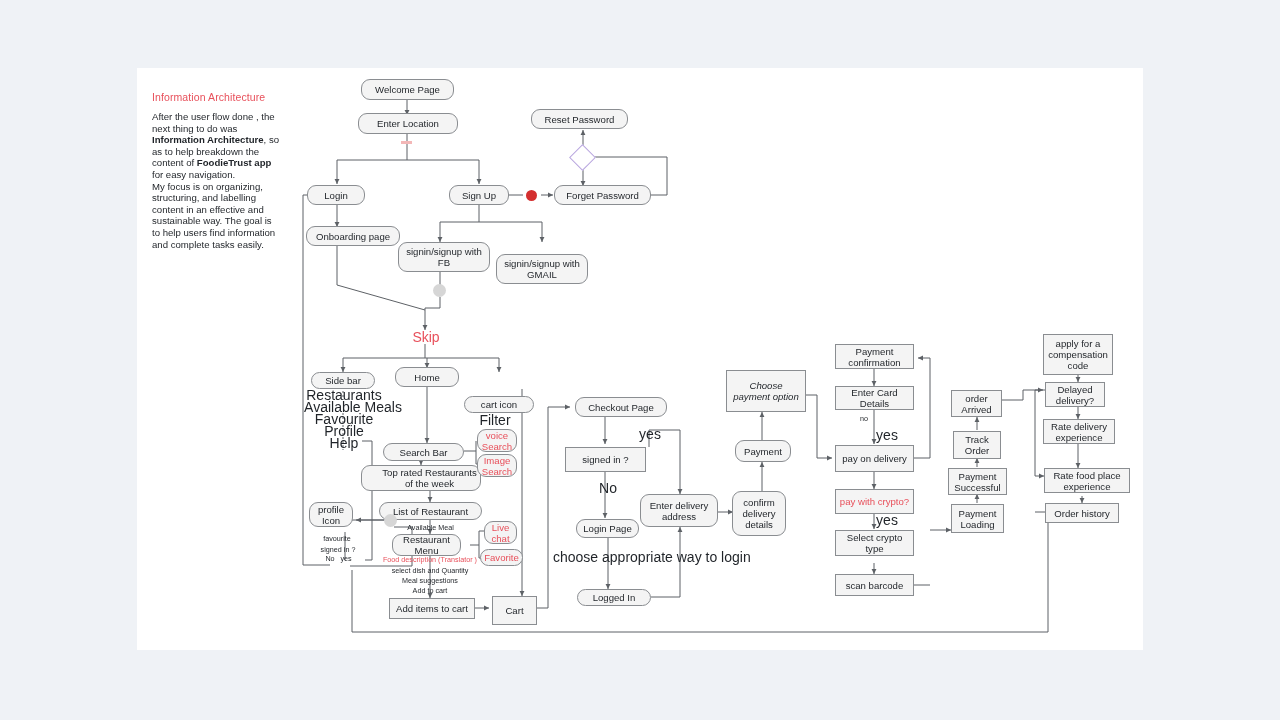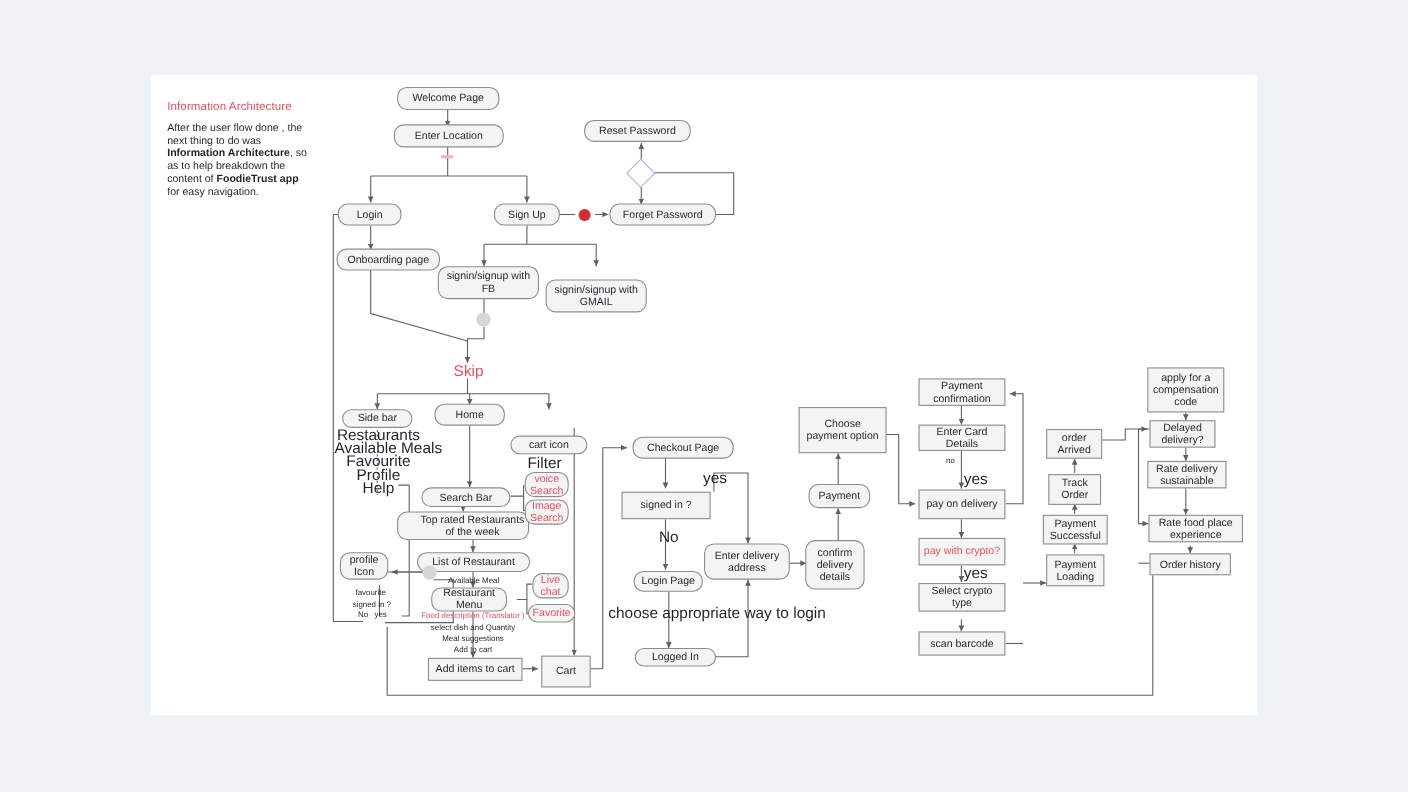--- a/index.html
+++ b/index.html
@@ -233,21 +233,21 @@
 
       <path d="M1046,390 L1035,390 L1035,476 L1044,476" marker-end="url(#ah)"></path>
       <path d="M1046,512 L1035,512"></path>
 
       <path d="M1048,523 L1048,632 L352,632 L352,570"></path>
     </g>
   </svg>
 
   <div class="panel-title">Information Architecture</div>
   <div class="panel-body">
-    <span>After the user flow done , the next thing to do was </span><b>Information Architecture</b><span>, so as to help breakdown the content of </span><b>FoodieTrust app</b><span> for easy navigation.</span><br>
+    <span>After the user flow done , the next thing to do was </span><b>Information Architecture</b><span>, so as to help breakdown the content of </span><b>FoodieTrust app</b><span> for easy navigation.</span><br><span>My focus is on organizing, structuring, and labelling content in an effective and sustainable way. The goal is to help users find information and complete tasks easily.</span>
   </div>
 
   <div class="node round" style="left:361px; top:79px; width:93px; height:21px;">Welcome Page</div>
   <div class="node round" style="left:358px; top:113px; width:100px; height:21px;">Enter Location</div>
   <div class="redtick" style="left:401px; top:141px;"></div>
 
   <div class="node round" style="left:307px; top:185px; width:58px; height:20px;">Login</div>
   <div class="node round" style="left:449px; top:185px; width:60px; height:20px;">Sign Up</div>
   <div class="dot-red" style="left:526px; top:190px;"></div>
   <div class="node round" style="left:554px; top:185px; width:97px; height:20px;">Forget Password</div>
@@ -302,36 +302,36 @@
   <div class="node rect" style="left:565px; top:447px; width:81px; height:25px;">signed in ?</div>
   <div class="lbl" style="left:637px; top:429px; width:26px;">yes</div>
   <div class="lbl" style="left:596px; top:483px; width:24px;">No</div>
   <div class="node round" style="left:576px; top:519px; width:63px; height:19px;">Login Page</div>
   <div class="lbl" style="left:553px; top:552px; width:113px;">choose  appropriate way to login</div>
   <div class="node round" style="left:577px; top:589px; width:74px; height:17px;text-align:center;">Logged In</div>
 
   <div class="node round" style="left:640px; top:494px; width:78px; height:33px;">Enter delivery address</div>
   <div class="node round" style="left:732px; top:491px; width:54px; height:45px;">confirm delivery details</div>
   <div class="node round" style="left:735px; top:440px; width:56px; height:22px;">Payment</div>
-  <div class="node rect" style="left:726px; top:370px; width:80px; height:42px;">Choose payment option</div>
+  <div class="node rect" style="left:726px; top:370px; width:80px; height:42px;font-style:italic;">Choose payment option</div>
 
   <div class="node rect" style="left:835px; top:344px; width:79px; height:25px;">Payment confirmation</div>
   <div class="node rect" style="left:835px; top:386px; width:79px; height:24px;">Enter  Card Details</div>
   <div class="lbl tiny" style="left:852px; top:415px; width:24px;">no</div>
   <div class="lbl" style="left:874px; top:430px; width:26px;">yes</div>
   <div class="node rect" style="left:835px; top:445px; width:79px; height:27px;">pay on delivery</div>
   <div class="node rect red" style="left:835px; top:489px; width:79px; height:25px;">pay with crypto?</div>
   <div class="lbl" style="left:874px; top:515px; width:26px;">yes</div>
   <div class="node rect" style="left:835px; top:530px; width:79px; height:26px;">Select crypto type</div>
   <div class="node rect" style="left:835px; top:574px; width:79px; height:22px;">scan barcode</div>
 
   <div class="node rect" style="left:951px; top:504px; width:53px; height:29px;">Payment Loading</div>
   <div class="node rect" style="left:948px; top:468px; width:59px; height:27px;">Payment Successful</div>
   <div class="node rect" style="left:953px; top:431px; width:48px; height:28px;">Track Order</div>
   <div class="node rect" style="left:951px; top:390px; width:51px; height:27px;">order Arrived</div>
 
   <div class="node rect" style="left:1043px; top:334px; width:70px; height:41px;">apply for a compensation code</div>
   <div class="node rect" style="left:1045px; top:382px; width:60px; height:25px;">Delayed delivery?</div>
-  <div class="node rect" style="left:1043px; top:419px; width:72px; height:25px;">Rate delivery sustainable</div>
+  <div class="node rect" style="left:1043px; top:419px; width:72px; height:25px;">Rate delivery experience</div>
   <div class="node rect" style="left:1044px; top:468px; width:86px; height:25px;">Rate food place experience</div>
   <div class="node rect" style="left:1045px; top:503px; width:74px; height:20px;">Order history</div>
 
 </div>
 
 </body></html>

